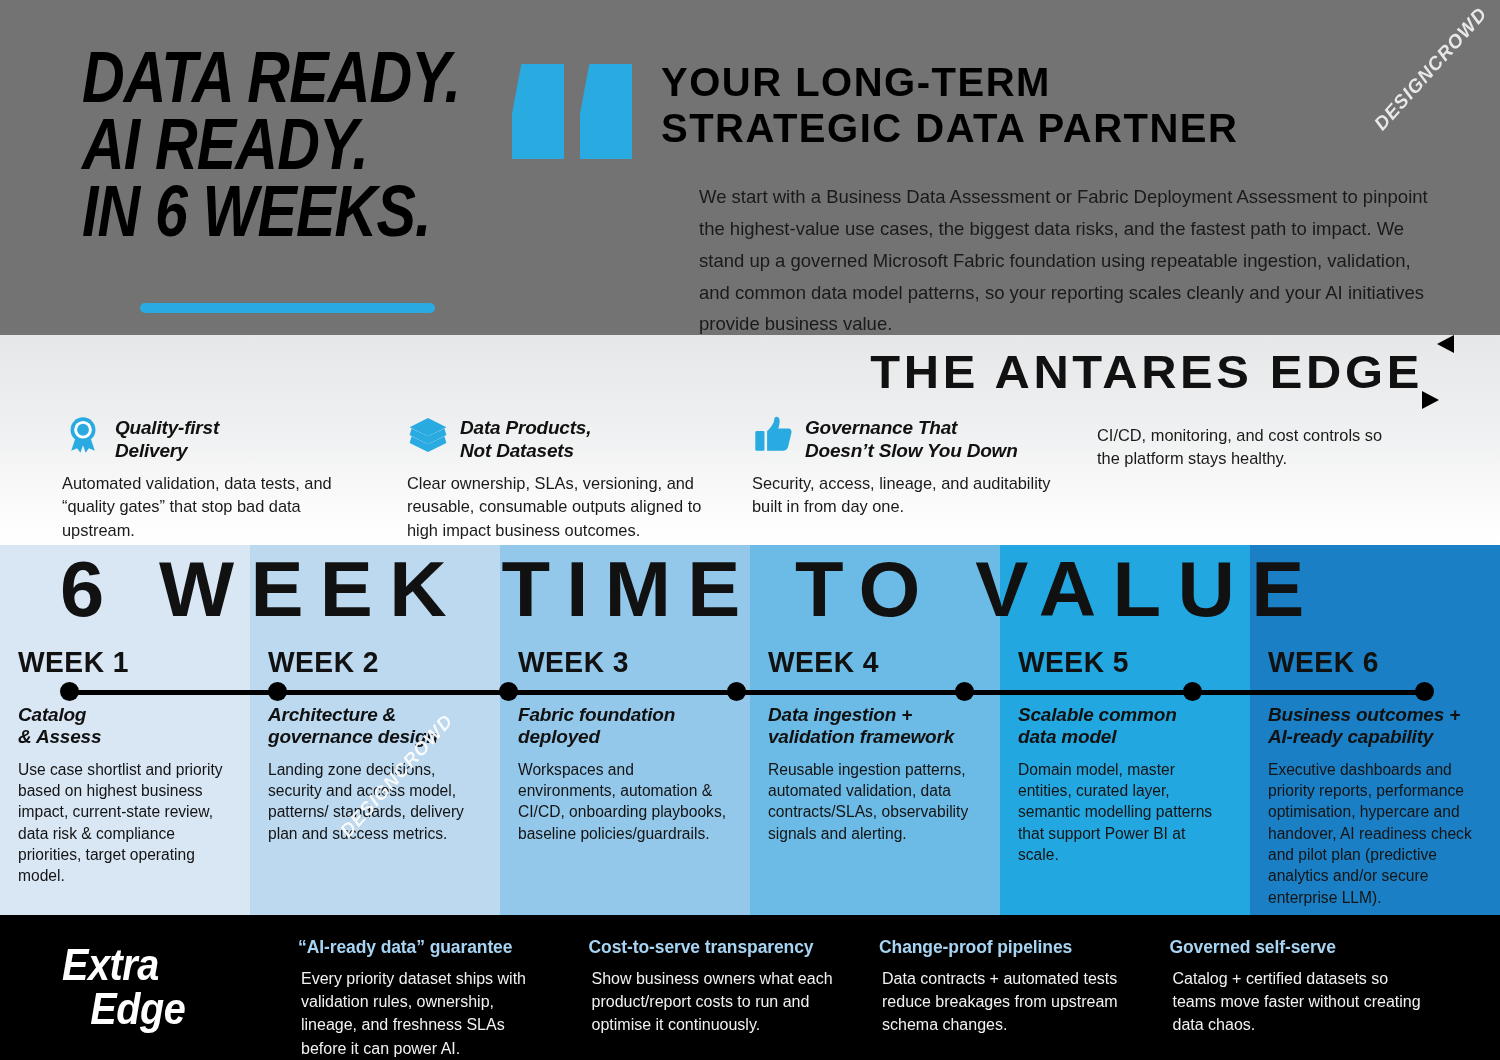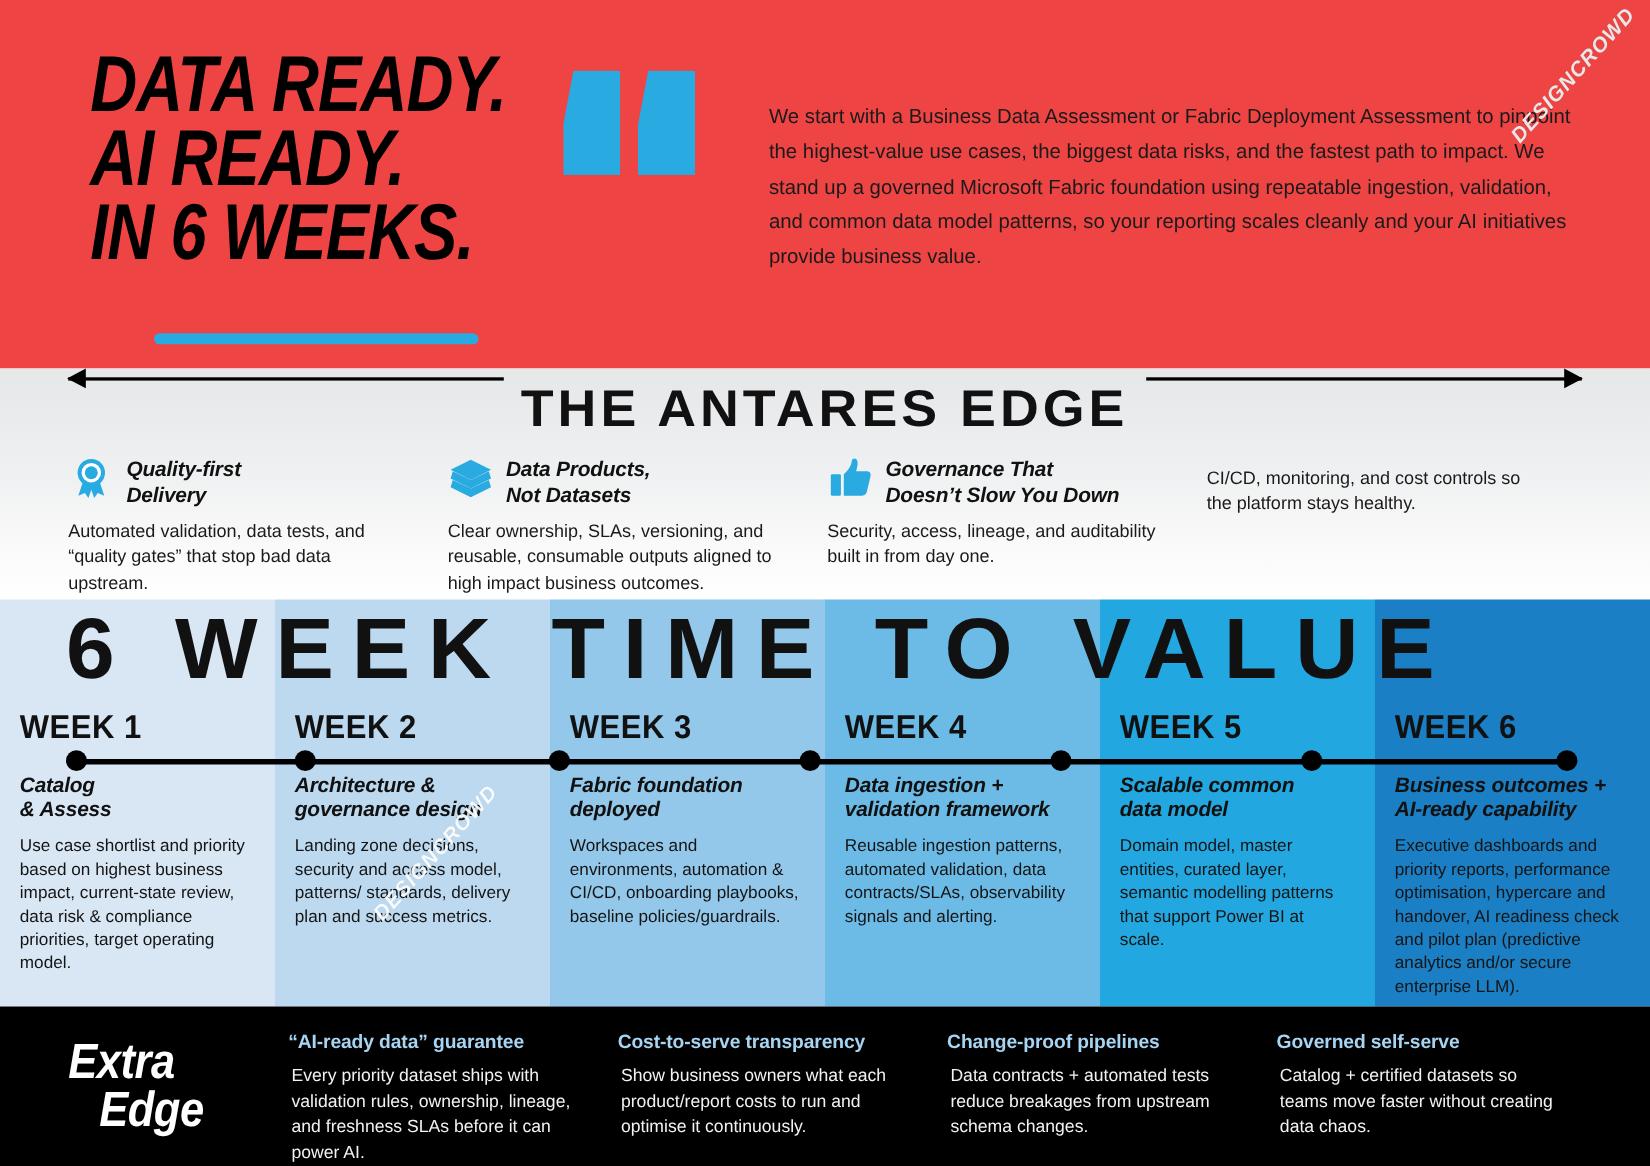--- a/index.html
+++ b/index.html
@@ -9,21 +9,21 @@
     font-family:"Liberation Sans", sans-serif;
     color:#111;
     overflow:hidden;
     position:relative;
   }
 
   
   .header {
     position:relative;
     height:335px;
-    background:#ef4444;
+    background:#737373;
     display:flex;
   }
   .headline-col {
     width:500px;
     padding:44px 0 0 82px;
     position:relative;
   }
   .headline {
     font-family:"Liberation Sans Narrow","Liberation Sans", sans-serif;
     font-weight:bold;
@@ -88,23 +88,24 @@
 
   
   .edge {
     height:210px;
     background:linear-gradient(to bottom,#e6e7e9 0%,#eff0f1 45%,#fafafa 78%,#ffffff 100%);
     position:relative;
     padding-top:8px;
   }
   .edge-title-row {
     display:flex;
-    align-items:flex-start;
+    align-items:flex-end;
     padding:0 62px;
     height:56px;
+    flex-direction:column;
   }
   .edge-rule { flex:1; position:relative; height:3px; background:#000; }
   .edge-rule.left::before {
     content:""; position:absolute; left:-1px; top:-8px;
     border-top:9px solid transparent; border-bottom:9px solid transparent;
     border-right:17px solid #000;
   }
   .edge-rule.right::after {
     content:""; position:absolute; right:-1px; top:-8px;
     border-top:9px solid transparent; border-bottom:9px solid transparent;
@@ -232,21 +233,21 @@
     font-family:"Liberation Sans Narrow","Liberation Sans", sans-serif;
     font-weight:bold; font-style:italic;
     font-size:45px;
     line-height:0.98;
     letter-spacing:-0.5px;
     transform:scaleX(0.88);
     transform-origin:left center;
     white-space:nowrap;
   }
   .extra-logo .l2 { padding-left:32px; }
-  .extra-cols { flex:1; display:flex; gap:0; }
+  .extra-cols { flex:1; display:flex; gap:0;margin-left:36px; }
   .extra-col { width:25%; padding-right:38px; }
   .extra-col h4 {
     color:#A7D4F2;
     font-size:17.5px;
     font-weight:bold;
     letter-spacing:-0.1px;
     margin-bottom:9px;
   }
   .extra-col p {
     color:#f2f2f2;
@@ -281,20 +282,24 @@
     </div>
     <div class="headline-underline"></div>
   </div>
 
   <div class="quote-col">
     <div class="quote-mark">
         <i></i>
         <i></i>
       </div>
     <div class="quote-body">
+      <div class="quote-title">
+        <span>YOUR LONG-TERM</span>
+        <span>STRATEGIC DATA PARTNER</span>
+      </div>
       <p class="quote-para">We start with a Business Data Assessment or Fabric Deployment Assessment to pinpoint the highest-value use cases, the biggest data risks, and the fastest path to impact. We stand up a governed Microsoft Fabric foundation using repeatable ingestion, validation, and common data model patterns, so your reporting scales cleanly and your AI initiatives provide business value.</p>
     </div>
   </div>
 
   <div class="wm wm1">DESIGNCROWD</div>
 </div>
 
 <div class="edge">
   <div class="edge-title-row">
     <div class="edge-rule left"></div>

